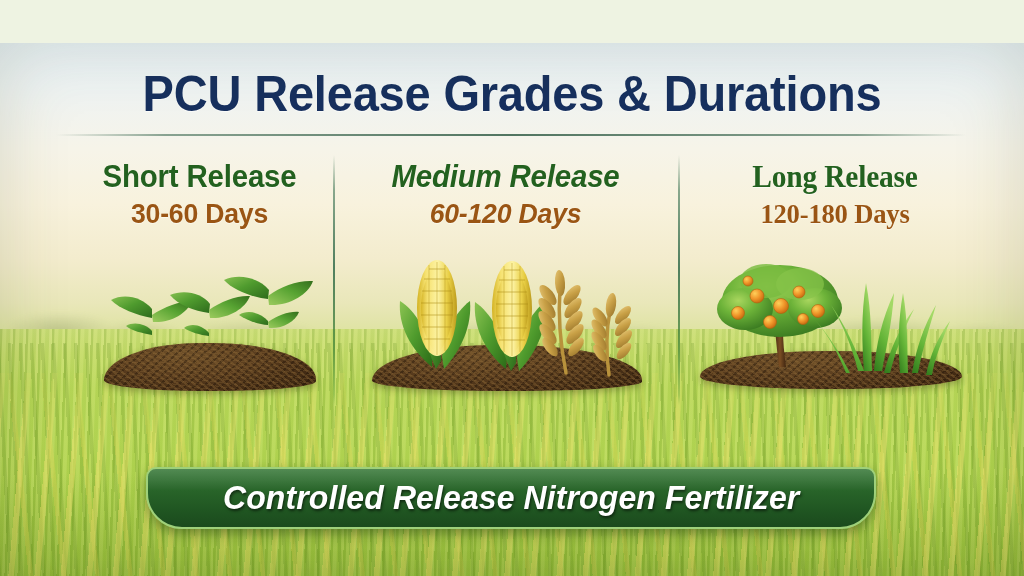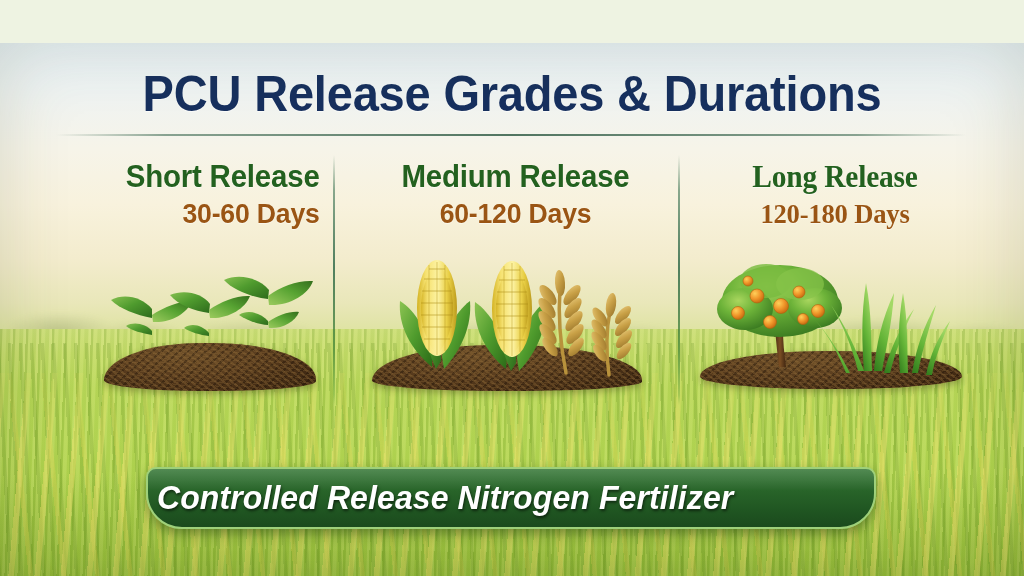--- a/index.html
+++ b/index.html
@@ -115,22 +115,22 @@
       rgba(47,95,70,0) 0%,
       rgba(47,95,70,.55) 12%,
       rgba(40,85,62,.80) 50%,
       rgba(47,95,70,.55) 88%,
       rgba(47,95,70,0) 100%);
   }
 
   
   .cols{ position:absolute; left:0; top:118px; width:1024px; height:110px; }
   .col{ position:absolute; top:0; text-align:center; }
-  .col.c1{ left:32px;  width:295px;text-align:right; }
-  .col.c2{ left:368px; width:295px; }
+  .col.c1{ left:52px;  width:295px; }
+  .col.c2{ left:358px; width:295px;font-style:italic; }
   .col.c3{ left:690px; width:290px;font-family:Liberation Serif, serif; }
 
   .col-title{
     font-size:31px; font-weight:700; color:#23611f;
     letter-spacing:-.2px; line-height:1.06;
     text-shadow:0 1px 1px rgba(255,255,255,.6);
     transform:scaleX(.95);
   }
   .col-days{
     margin-top:5px;
@@ -177,21 +177,21 @@
   
   .art{ position:absolute; left:0; top:0; width:1024px; height:576px; pointer-events:none; }
 
   
   .banner{
     position:absolute; left:146px; top:424px; width:730px; height:62px;
     background:linear-gradient(to bottom, #2f7330 0%, #276228 42%, #1f5421 75%, #1b4a1d 100%);
     border:2px solid #9ed07a;
     border-radius:10px 10px 36px 36px;
     box-shadow:0 5px 12px rgba(20,45,10,.42);
-    display:flex; align-items:center; 
+    display:flex; align-items:center; justify-content:center;
   }
   .banner::before{
     content:"";
     position:absolute; left:0; right:0; top:0; height:22px;
     border-radius:8px 8px 0 0;
     background:linear-gradient(to bottom, rgba(255,255,255,.17), rgba(255,255,255,0));
   }
   .banner-text{
     position:relative;
     font-size:33px; font-weight:700; font-style:italic;

